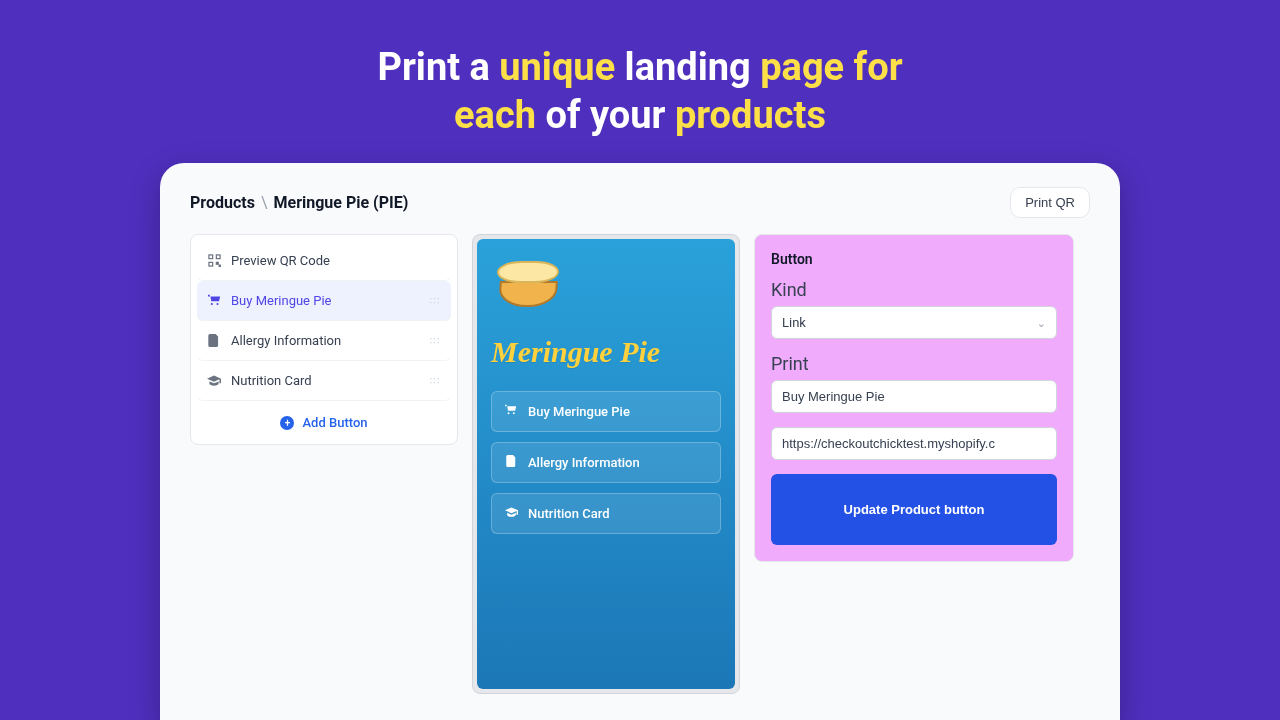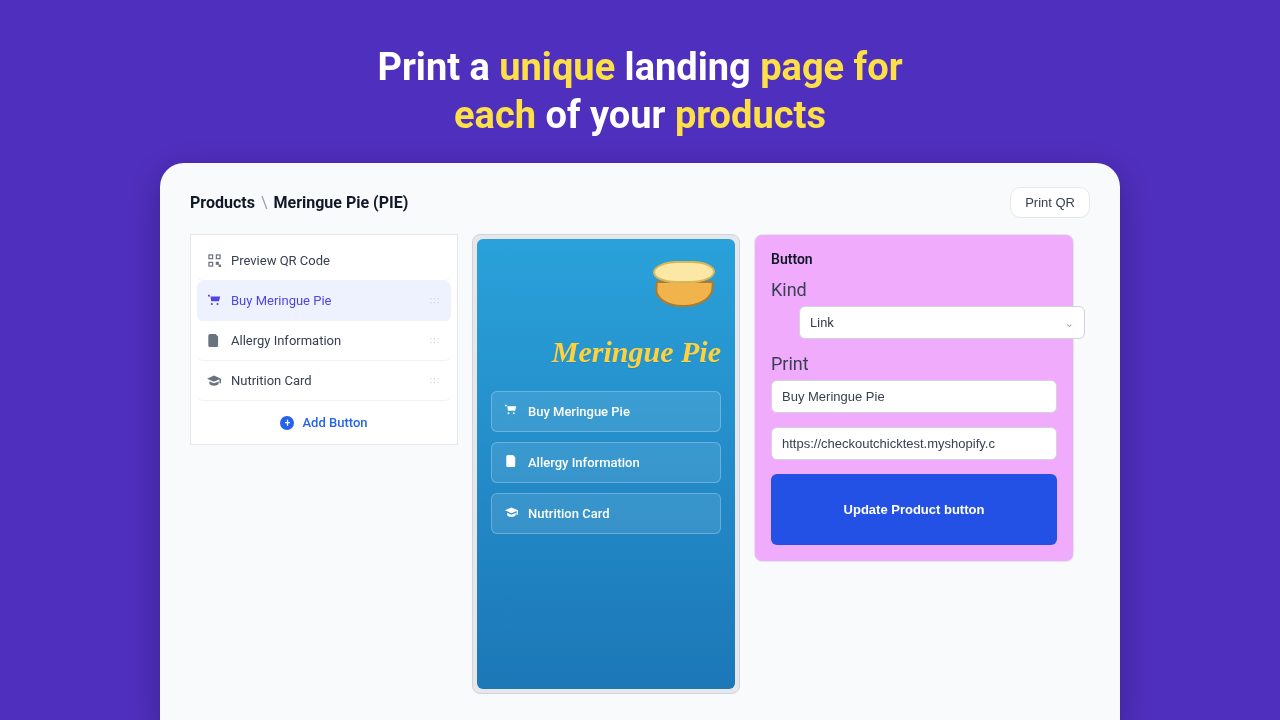--- a/index.html
+++ b/index.html
@@ -59,21 +59,21 @@
     display: flex;
     gap: 14px;
     align-items: flex-start;
   }
 
   
   .left-panel {
     width: 268px;
     background: #ffffff;
     border: 1px solid #e5e7eb;
-    border-radius: 0;
+    border-radius: 8px;
     padding: 6px;
   }
   .side-item {
     display: flex;
     align-items: center;
     gap: 10px;
     padding: 12px 10px;
     font-size: 13px;
     color: #374151;
     border-radius: 6px;
@@ -132,21 +132,21 @@
     height: 460px;
   }
   .phone {
     width: 100%;
     height: 100%;
     border-radius: 6px;
     background: linear-gradient(180deg, #2aa1da 0%, #1c77b7 100%);
     padding: 14px 14px;
     display: flex;
     flex-direction: column;
-    align-items: flex-end;
+    align-items: flex-start;
   }
   .pie-img {
     width: 74px; height: 56px;
     margin-top: 6px;
     position: relative;
   }
   .pie-img .crust {
     position: absolute; bottom: 8px; left: 8px; width: 58px; height: 26px;
     background: #f1b44c; border-radius: 0 0 28px 28px / 0 0 18px 18px;
     border: 2px solid #b07a2a;
@@ -201,21 +201,20 @@
   .select {
     width: 100%;
     border: 1px solid #d1d5db;
     border-radius: 6px;
     padding: 8px 30px 8px 10px;
     font-size: 13px;
     color: #374151;
     background: #fff;
     position: relative;
     cursor: pointer;
-    margin-left: 28px;
   }
   .select .chev {
     position: absolute; right: 10px; top: 50%; transform: translateY(-50%);
     color: #9ca3af; font-size: 11px;
   }
   .text-input {
     width: 100%;
     border: 1px solid #d1d5db;
     border-radius: 6px;
     padding: 8px 10px;

